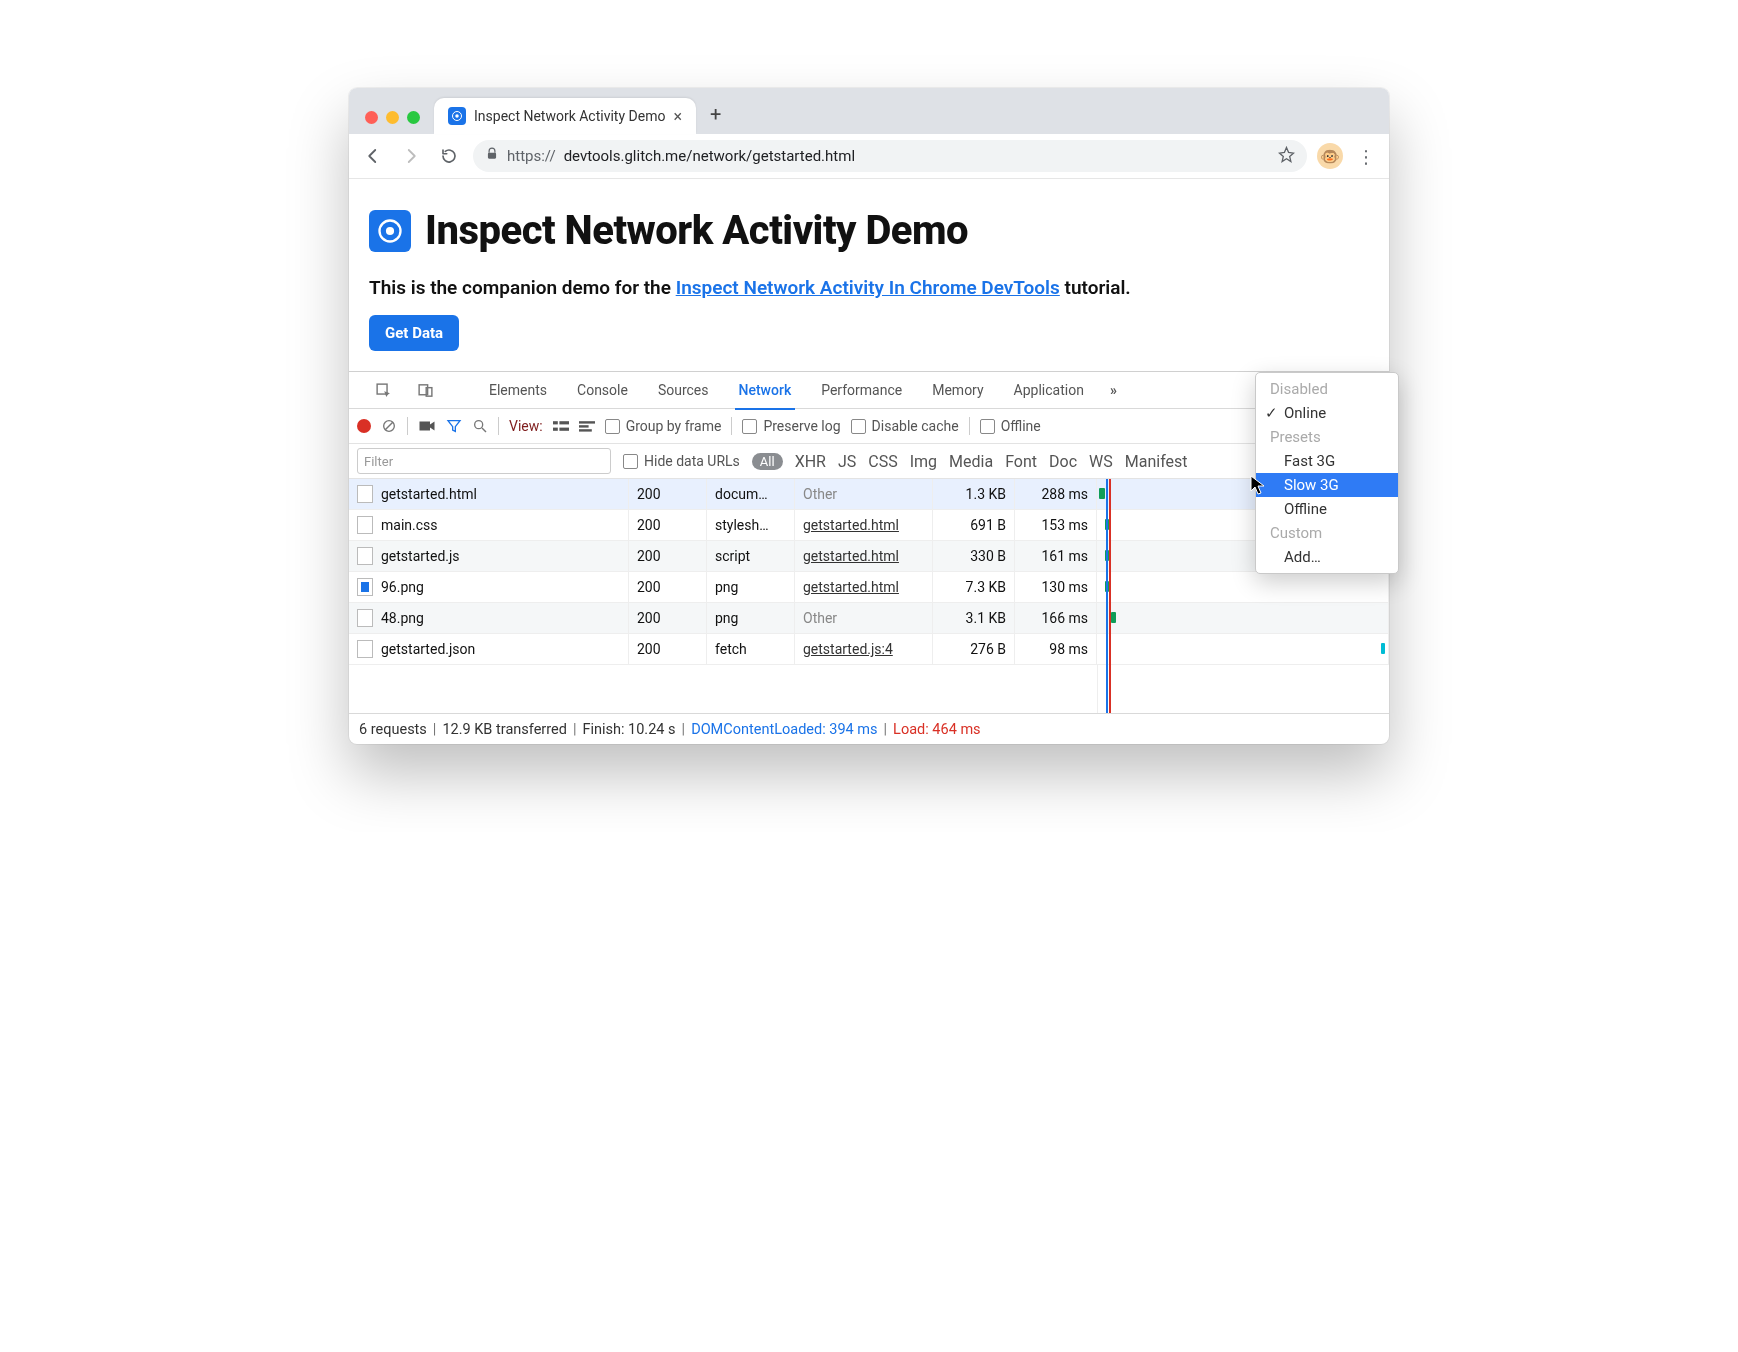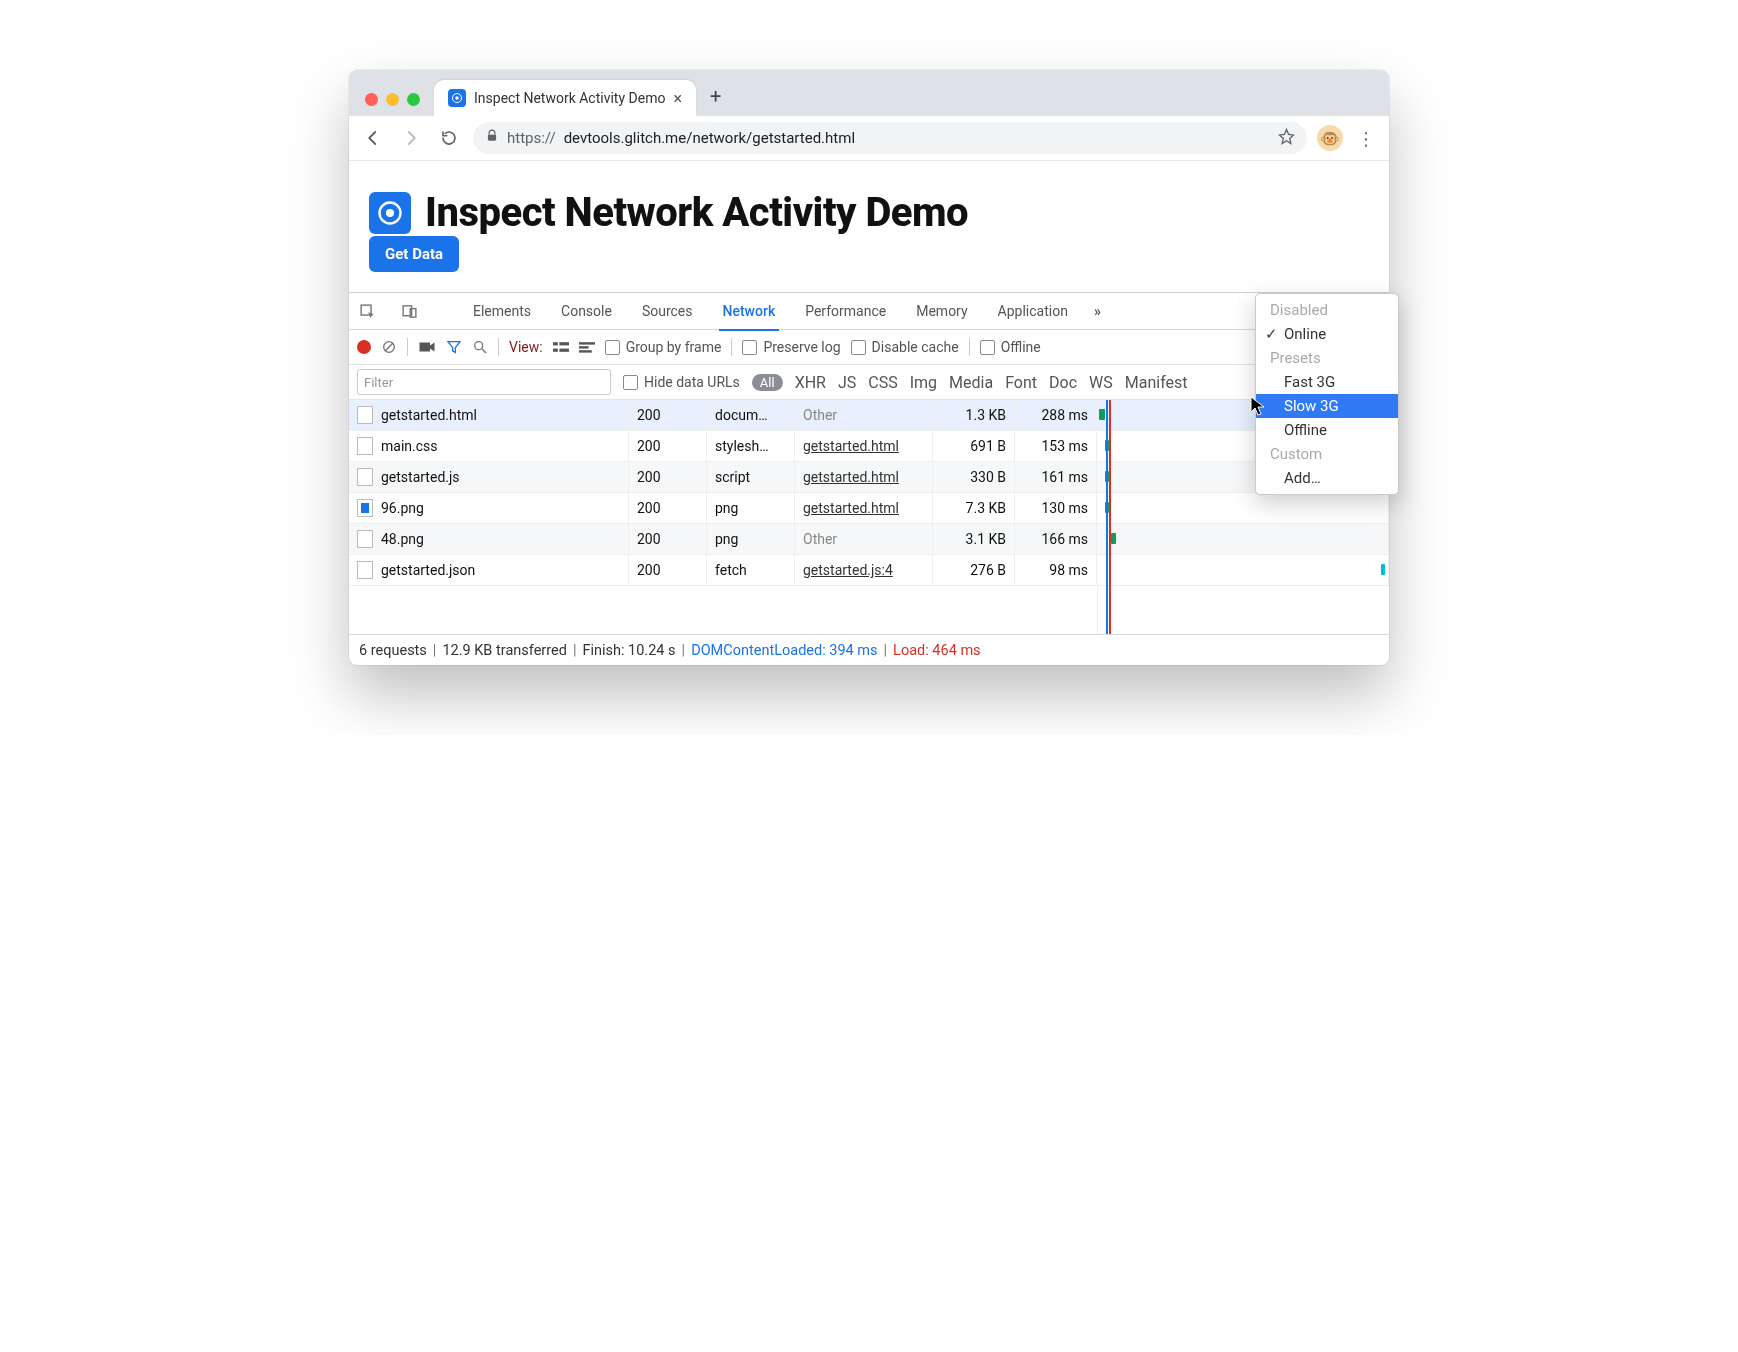--- a/index.html
+++ b/index.html
@@ -1,16 +1,16 @@
 <!DOCTYPE html>
 <html><head>
 <meta charset="utf-8">
 <style>
   html,body{margin:0;padding:0;background:#fff;font-family:-apple-system,BlinkMacSystemFont,"Segoe UI",Roboto,Helvetica,Arial,sans-serif;color:#111;}
-  .window{position:relative;margin:70px auto;width:1040px;border-radius:8px;background:#fff;box-shadow:0 30px 60px rgba(0,0,0,.25),0 0 0 1px rgba(0,0,0,.05);overflow:visible;}
+  .window{position:relative;margin:88px auto;width:1040px;border-radius:8px;background:#fff;box-shadow:0 30px 60px rgba(0,0,0,.25),0 0 0 1px rgba(0,0,0,.05);overflow:visible;}
   
   .tabstrip{display:flex;align-items:flex-end;height:46px;background:#dee1e6;border-radius:8px 8px 0 0;padding:0 10px;}
   .traffic{display:flex;gap:8px;align-items:center;padding:0 8px 10px 6px;}
   .tl{width:13px;height:13px;border-radius:50%;}
   .tl.red{background:#ff5f57;} .tl.yel{background:#febc2e;} .tl.grn{background:#28c840;}
   .tab{display:flex;align-items:center;gap:8px;height:36px;background:#fff;border-radius:10px 10px 0 0;padding:0 14px;margin-left:6px;box-shadow:0 -1px 2px rgba(0,0,0,.08);max-width:330px;}
   .tab .fav{width:18px;height:18px;border-radius:4px;background:#1a73e8;display:flex;align-items:center;justify-content:center;}
   .tab .fav svg{width:12px;height:12px;}
   .tab .title{font-size:14px;color:#333;white-space:nowrap;overflow:hidden;text-overflow:ellipsis;}
   .tab .close{font-size:16px;color:#555;}
@@ -27,21 +27,21 @@
   .page{padding:28px 20px 20px 20px;}
   .page-head{display:flex;align-items:center;gap:14px;}
   .page-head .icon{width:42px;height:42px;background:#1a73e8;border-radius:6px;display:flex;align-items:center;justify-content:center;}
   .page-head .icon svg{width:28px;height:28px;}
   .page-head h1{margin:0;font-size:40px;font-weight:800;letter-spacing:-.5px;}
   .page p{font-size:19px;font-weight:600;margin:22px 0 16px;}
   .page a{color:#1a73e8;text-decoration:underline;}
   .btn{display:inline-block;background:#1a73e8;color:#fff;font-weight:700;font-size:15px;padding:9px 16px;border-radius:6px;}
   
   .devtools{border-top:1px solid #d0d0d0;font-size:14px;position:relative;}
-  .dt-tabs{display:flex;align-items:center;gap:22px;height:36px;padding:0 8px;border-bottom:1px solid #d9d9d9;color:#555;}
+  .dt-tabs{display:flex;align-items:center;gap:22px;height:36px;padding:0 24px;border-bottom:1px solid #d9d9d9;color:#555;}
   .dt-tabs .ico{width:20px;display:flex;justify-content:center;}
   .dt-tab{padding:0 4px;height:36px;display:flex;align-items:center;cursor:default;}
   .dt-tab.active{color:#1a73e8;border-bottom:2px solid #1a73e8;margin-bottom:-1px;font-weight:500;}
   .dt-more{font-weight:700;}
   
   .nt-bar{display:flex;align-items:center;gap:10px;height:34px;padding:0 8px;border-bottom:1px solid #e3e3e3;color:#555;white-space:nowrap;overflow:hidden;}
   .rec{width:14px;height:14px;border-radius:50%;background:#d93025;}
   .ico-g{color:#777;display:flex;align-items:center;}
   .funnel{color:#1a73e8;}
   .sep{width:1px;height:18px;background:#ccc;}
@@ -148,20 +148,23 @@
   <div class="page">
     <div class="page-head">
       <span class="icon">
         <svg viewBox="0 0 24 24">
             <circle cx="12" cy="12" r="9" fill="none" stroke="#fff" stroke-width="2"></circle>
             <circle cx="12" cy="12" r="3.5" fill="#fff"></circle>
           </svg>
       </span>
       <h1>Inspect Network Activity Demo</h1>
     </div>
+    <p>
+      <span>This is the companion demo for the </span><a href="#">Inspect Network Activity In Chrome DevTools</a><span> tutorial.</span>
+    </p>
     <span class="btn">Get Data</span>
   </div>
 
   <div class="devtools">
 
     <div class="dt-tabs">
       <span class="ico">
         <svg width="17" height="17" viewBox="0 0 24 24">
             <rect x="3" y="3" width="14" height="14" fill="none" stroke="#777" stroke-width="2"></rect>
             <path d="M13 13l8 3-3 2-2 3z" fill="#777"></path>

